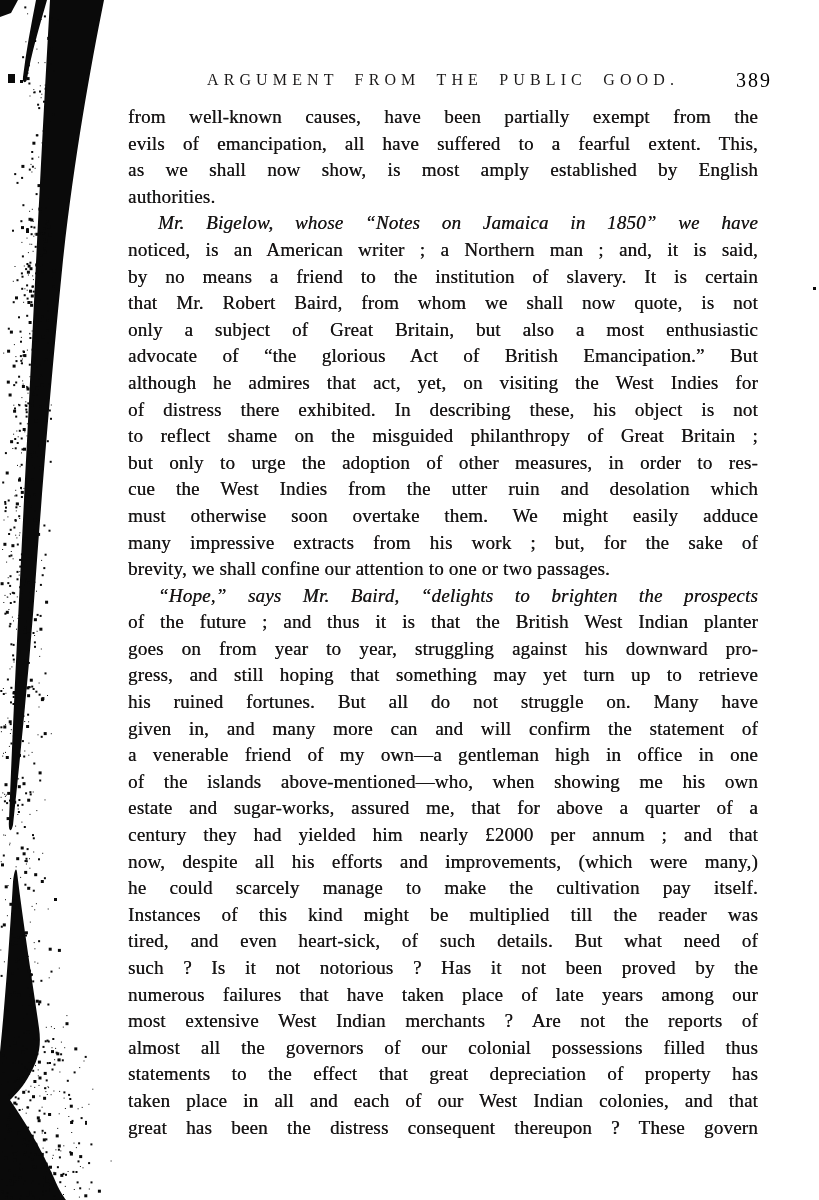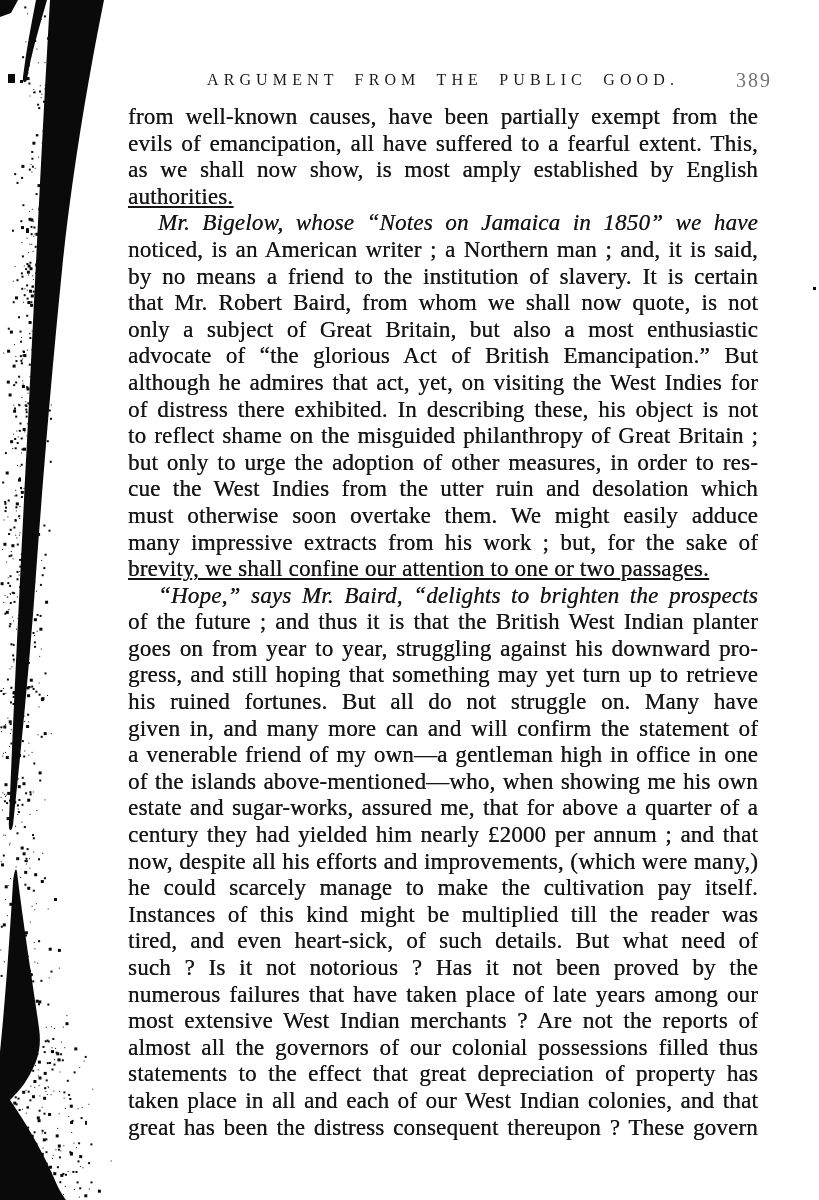--- a/index.html
+++ b/index.html
@@ -25,32 +25,32 @@
     font-size: 16px;
     letter-spacing: 0.32em;
     word-spacing: 0.45em;
     color: #1b1919;
     white-space: nowrap;
   }
   .page-number {
     position: absolute; right: -14px; top: 0;
     font-size: 20px;
     letter-spacing: 2px;
-    color: #737373;
+    color: #000000;
   }
   .body-text {
     position: absolute; left: 128px; top: 104px; width: 630px;
-    font-size: 23px;
+    font-size: 19px;
     line-height: 26.6px;
     color: #161414;
     letter-spacing: 0.2px;
     text-shadow: 0.3px 0 0 rgba(22,20,20,0.85);
   }
   .line { text-align: justify; text-align-last: justify; -moz-text-align-last: justify; }
-  .line.endline { text-align-last: left; text-decoration: underline; -moz-text-align-last: left; }
+  .line.endline { text-align-last: left; -moz-text-align-last: left; }
   .line.indent { text-indent: 30px; font-style: italic; }
 </style>
 </head>
 <body>
 
 <div class="page">
 
   <svg class="artifact-svg" width="819" height="1200" viewBox="0 0 819 1200">
 
     <path fill="#0a0a0a" d="M0,0 L18,0 L11,13 L0,17 Z"></path>

